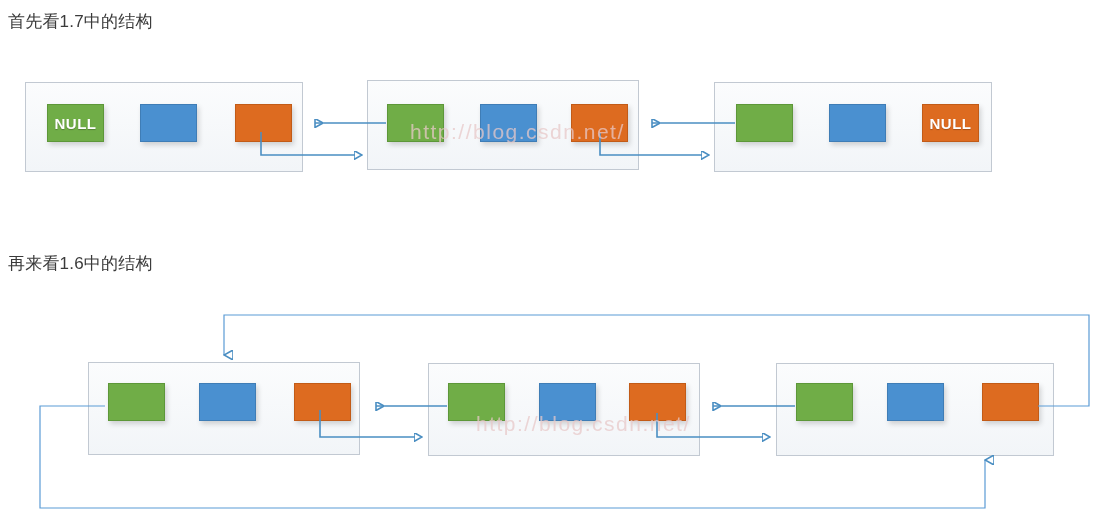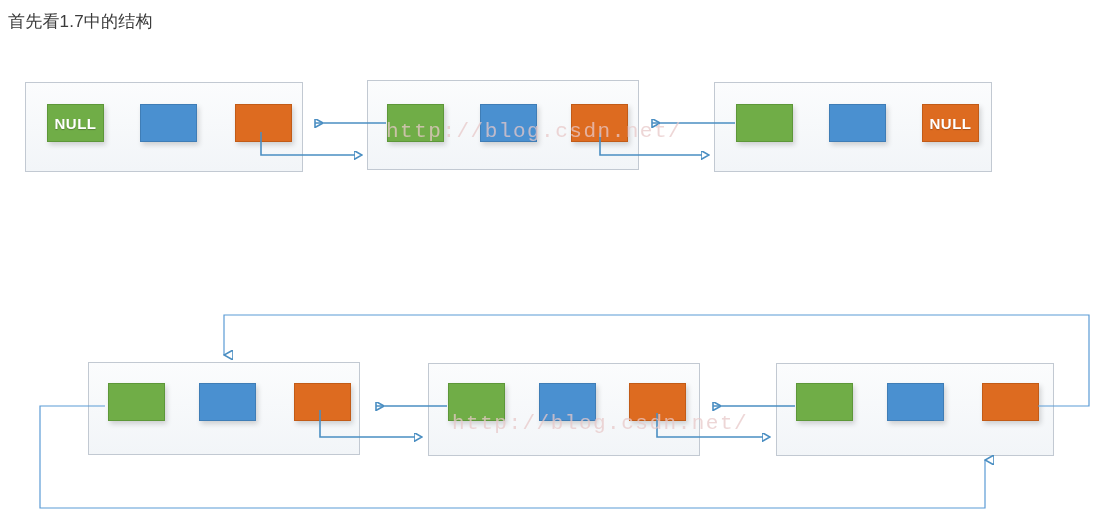--- a/index.html
+++ b/index.html
@@ -53,27 +53,28 @@
     letter-spacing: 0.5px;
     text-shadow: 0 1px 1px rgba(0,0,0,0.25);
   }
   .cell.green  { background: #70ad47; border: 1px solid #5d9739; box-shadow: 2px 3px 5px rgba(0,0,0,0.16); }
   .cell.blue   { background: #4a90d0; border: 1px solid #3f7db6; box-shadow: 2px 3px 5px rgba(0,0,0,0.16); }
   .cell.orange { background: #dd6b20; border: 1px solid #c25b17; box-shadow: 2px 3px 5px rgba(0,0,0,0.16); }
 
   
   .watermark {
     position: absolute;
-    font-family: Liberation Mono, monospace;
+    font-family: Liberation Sans, sans-serif;
     font-size: 21px;
     color: #e8c9c9;
     opacity: 0.75;
     letter-spacing: 1.5px;
     white-space: nowrap;
     pointer-events: none;
+    margin-left: 24px;
   }
   #watermark-1 { left: 386px; top: 120px; }
   #watermark-2 { left: 452px; top: 412px; }
 
   svg.arrows {
     position: absolute;
     left: 0; top: 0;
     width: 1107px;
     height: 532px;
     overflow: visible;
@@ -82,20 +83,21 @@
   svg.arrows path, svg.arrows line { fill: none; stroke: #4a8ec2; stroke-width: 1.6px; }
   svg.arrows .thin { stroke-width: 1.2px; stroke: #5b9bd5; }
 </style>
 </head>
 <body>
 
 <div class="canvas">
 
   <div class="heading" id="heading-1">首先看1.7中的结构</div>
 
+  <div class="heading" id="heading-2">再来看1.6中的结构</div>
 
   <div>
 
     <div class="node-box" style="left:25px; top:82px; width:278px; height:90px;">
       <div class="cell green" style="left:21px; top:21px; width:57px; height:38px;">NULL</div>
       <div class="cell blue" style="left:114px; top:21px; width:57px; height:38px;"></div>
       <div class="cell orange" style="left:209px; top:21px; width:57px; height:38px;"></div>
     </div>
 
     <div class="node-box" style="left:367px; top:80px; width:272px; height:90px;">

